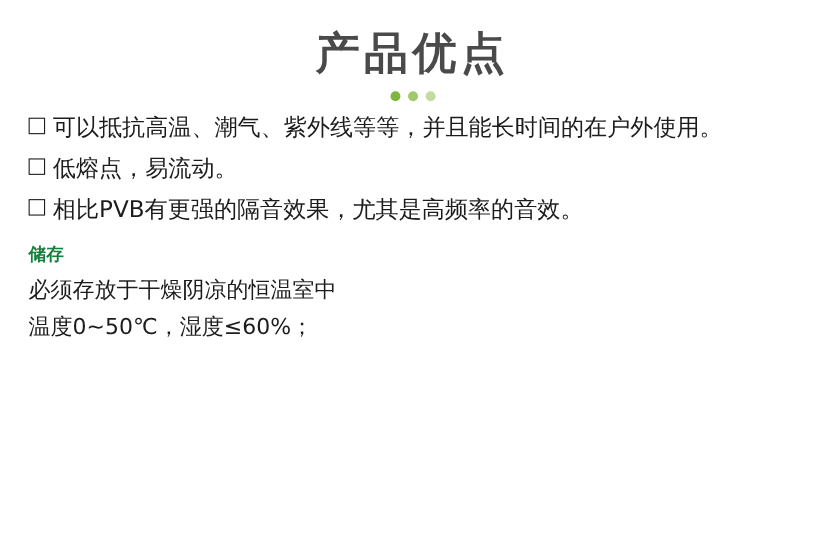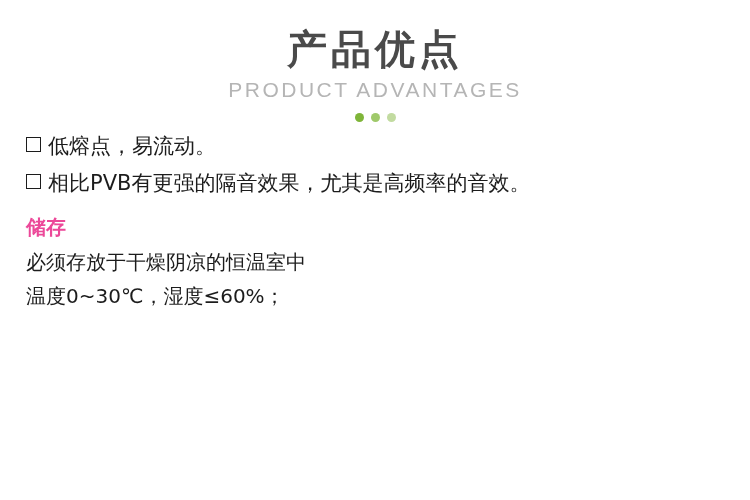--- a/index.html
+++ b/index.html
@@ -72,58 +72,60 @@
     border: 1.5px solid #1c1c1c;
     margin-right: 7px;
     position: relative;
     top: -1px;
   }
   .storage {
     margin-top: 20px;
     padding: 0 26px;
   }
   .storage-title {
-    font-size: 20px;
+    font-size: 16px;
     font-weight: bold;
-    color: #ec4899;
+    color: #15803d;
     margin-bottom: 11px;
     font-family: "DejaVu Sans", "Liberation Sans", sans-serif;
   }
   .storage-line {
     font-size: 20px;
     color: #1c1c1c;
     line-height: 1.0;
     margin-bottom: 14px;
     font-family: "DejaVu Sans", "Liberation Sans", sans-serif;
     white-space: nowrap;
   }
 </style>
 </head>
 <body>
 
 <div class="page">
 
   <div class="header">
     <div class="title-cn">产品优点</div>
-    <div class="title-en">PRODUCT ADVANTAGES</div>
     <div class="dots">
       <span class="dot" style="background:#7fb539"></span>
       <span class="dot" style="background:#9fc96a"></span>
       <span class="dot" style="background:#c2dba0"></span>
     </div>
   </div>
 
   <div class="body-list">
+    <div class="bullet-line">
+      <span class="box-glyph"></span><span>可以抵抗高温、潮气、紫外线等等，并且能长时间的在户外使用。</span>
+    </div>
     <div class="bullet-line">
       <span class="box-glyph"></span><span>低熔点，易流动。</span>
     </div>
     <div class="bullet-line">
       <span class="box-glyph"></span><span>相比PVB有更强的隔音效果，尤其是高频率的音效。</span>
     </div>
   </div>
 
   <div class="storage">
     <div class="storage-title">储存</div>
     <div class="storage-line">必须存放于干燥阴凉的恒温室中</div>
-    <div class="storage-line">温度0~30℃，湿度≤60%；</div>
+    <div class="storage-line">温度0~50℃，湿度≤60%；</div>
   </div>
 
 </div>
 
 </body></html>

